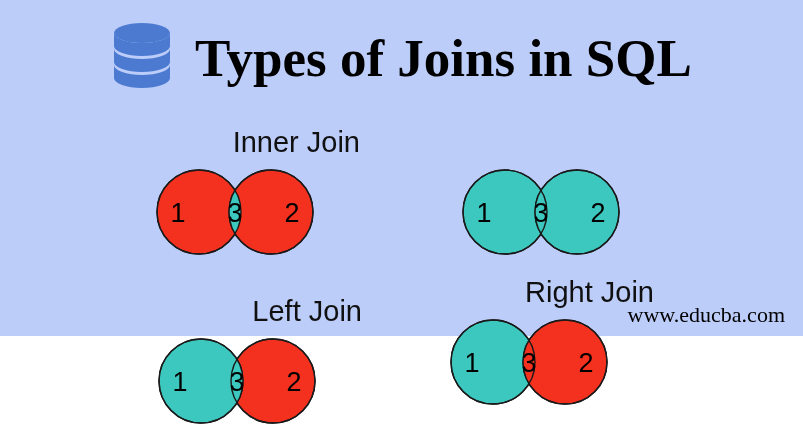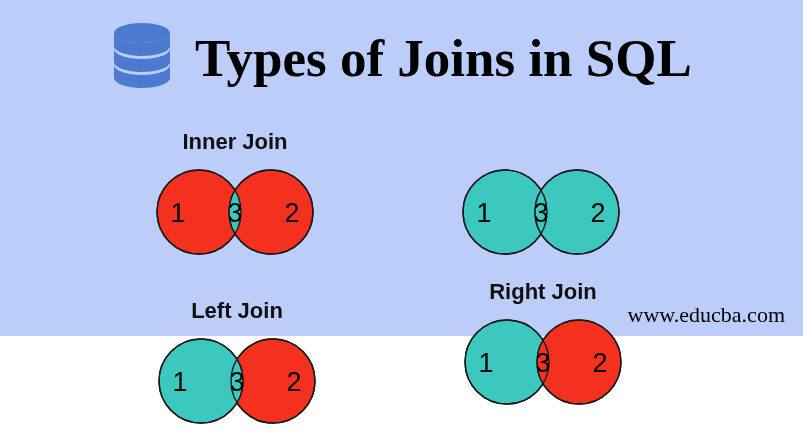--- a/index.html
+++ b/index.html
@@ -51,24 +51,24 @@
   .venn-cell {
     position: absolute;
     width: 250px;
     height: 150px;
   }
   .venn-label {
     position: absolute;
     left: 0;
     top: 0;
     width: 250px;
-    text-align: center;
+    text-align: right;
     font-family: "Liberation Sans", sans-serif;
-    font-size: 22px;
-    font-weight: bold;
+    font-size: 29px;
+    font-weight: normal;
     color: #101010;
     line-height: 28px;
   }
   .venn-svg {
     position: absolute;
     left: 0;
     top: 34px;
     width: 250px;
     height: 100px;
     display: block;
@@ -77,21 +77,21 @@
     font-family: "Liberation Sans", sans-serif;
     font-size: 27px;
     fill: #000000;
     text-anchor: middle;
     dominant-baseline: central;
   }
 
   #cell-inner { left: 110px; top: 128px; }
   #cell-full  { left: 416px; top: 128px; }
   #cell-left  { left: 112px; top: 278px; margin-top: 19px; }
-  #cell-right { left: 418px; top: 278px; }
+  #cell-right { left: 404px; top: 278px; }
 
   
   #footer {
     position: absolute;
     right: 18px;
     bottom: 8px;
     font-family: "Liberation Serif", "DejaVu Serif", serif;
     font-weight: normal;
     font-size: 22px;
     color: #000000;

